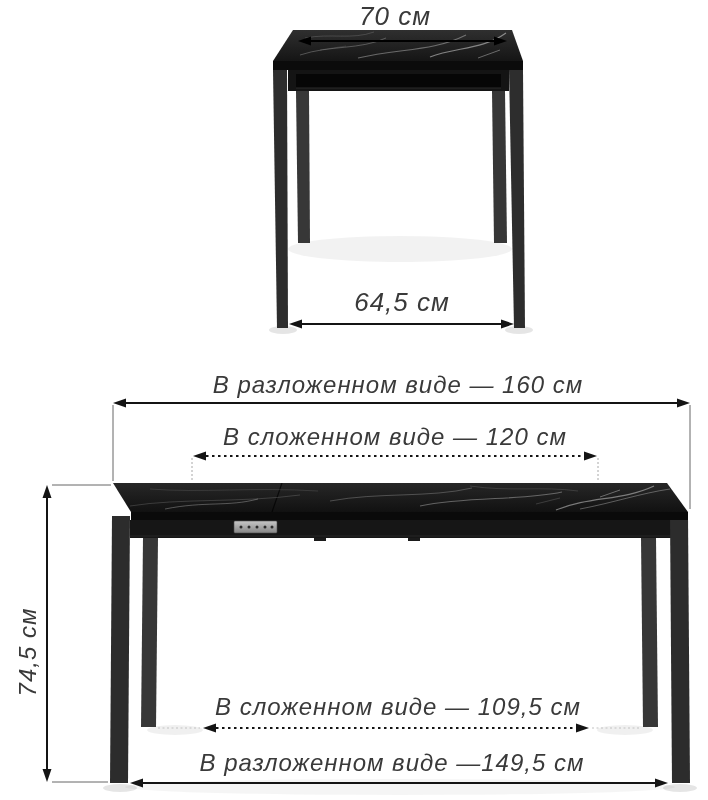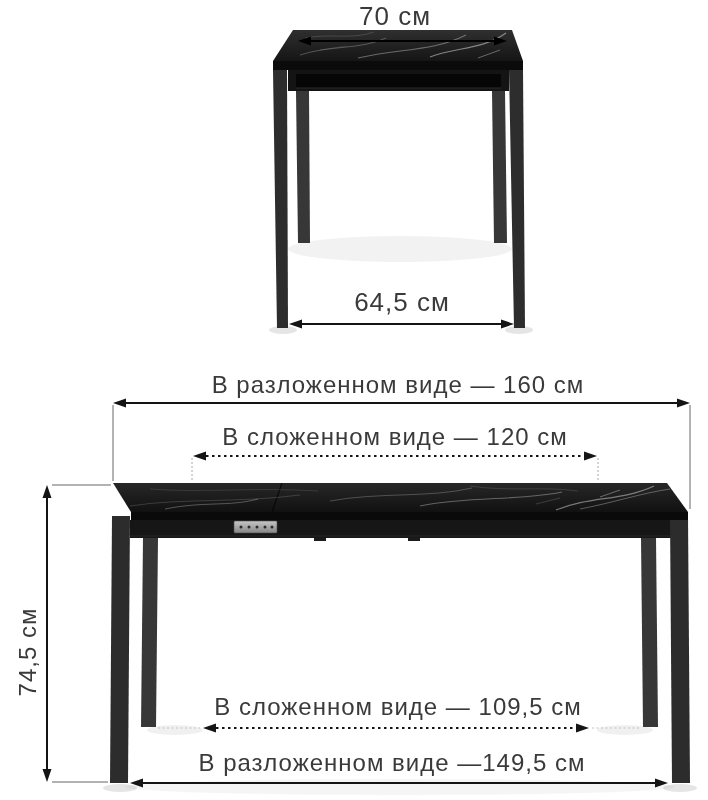--- a/index.html
+++ b/index.html
@@ -3,20 +3,21 @@
 <meta charset="utf-8">
 <style>
   html, body { margin: 0; padding: 0; background: #ffffff; }
   .stage {
     position: relative;
     width: 708px;
     height: 800px;
     background: #ffffff;
     overflow: hidden;
     font-family: "Liberation Sans", "DejaVu Sans", sans-serif;
+    font-style: italic;
   }
   svg { display: block; }
   text {
     font-family: "Liberation Sans", "DejaVu Sans", sans-serif;
     fill: #3a3a3a;
     letter-spacing: 1px;
   }
   .dim-label-lg { font-size: 26px; }
   .dim-label { font-size: 24px; }
 </style>

